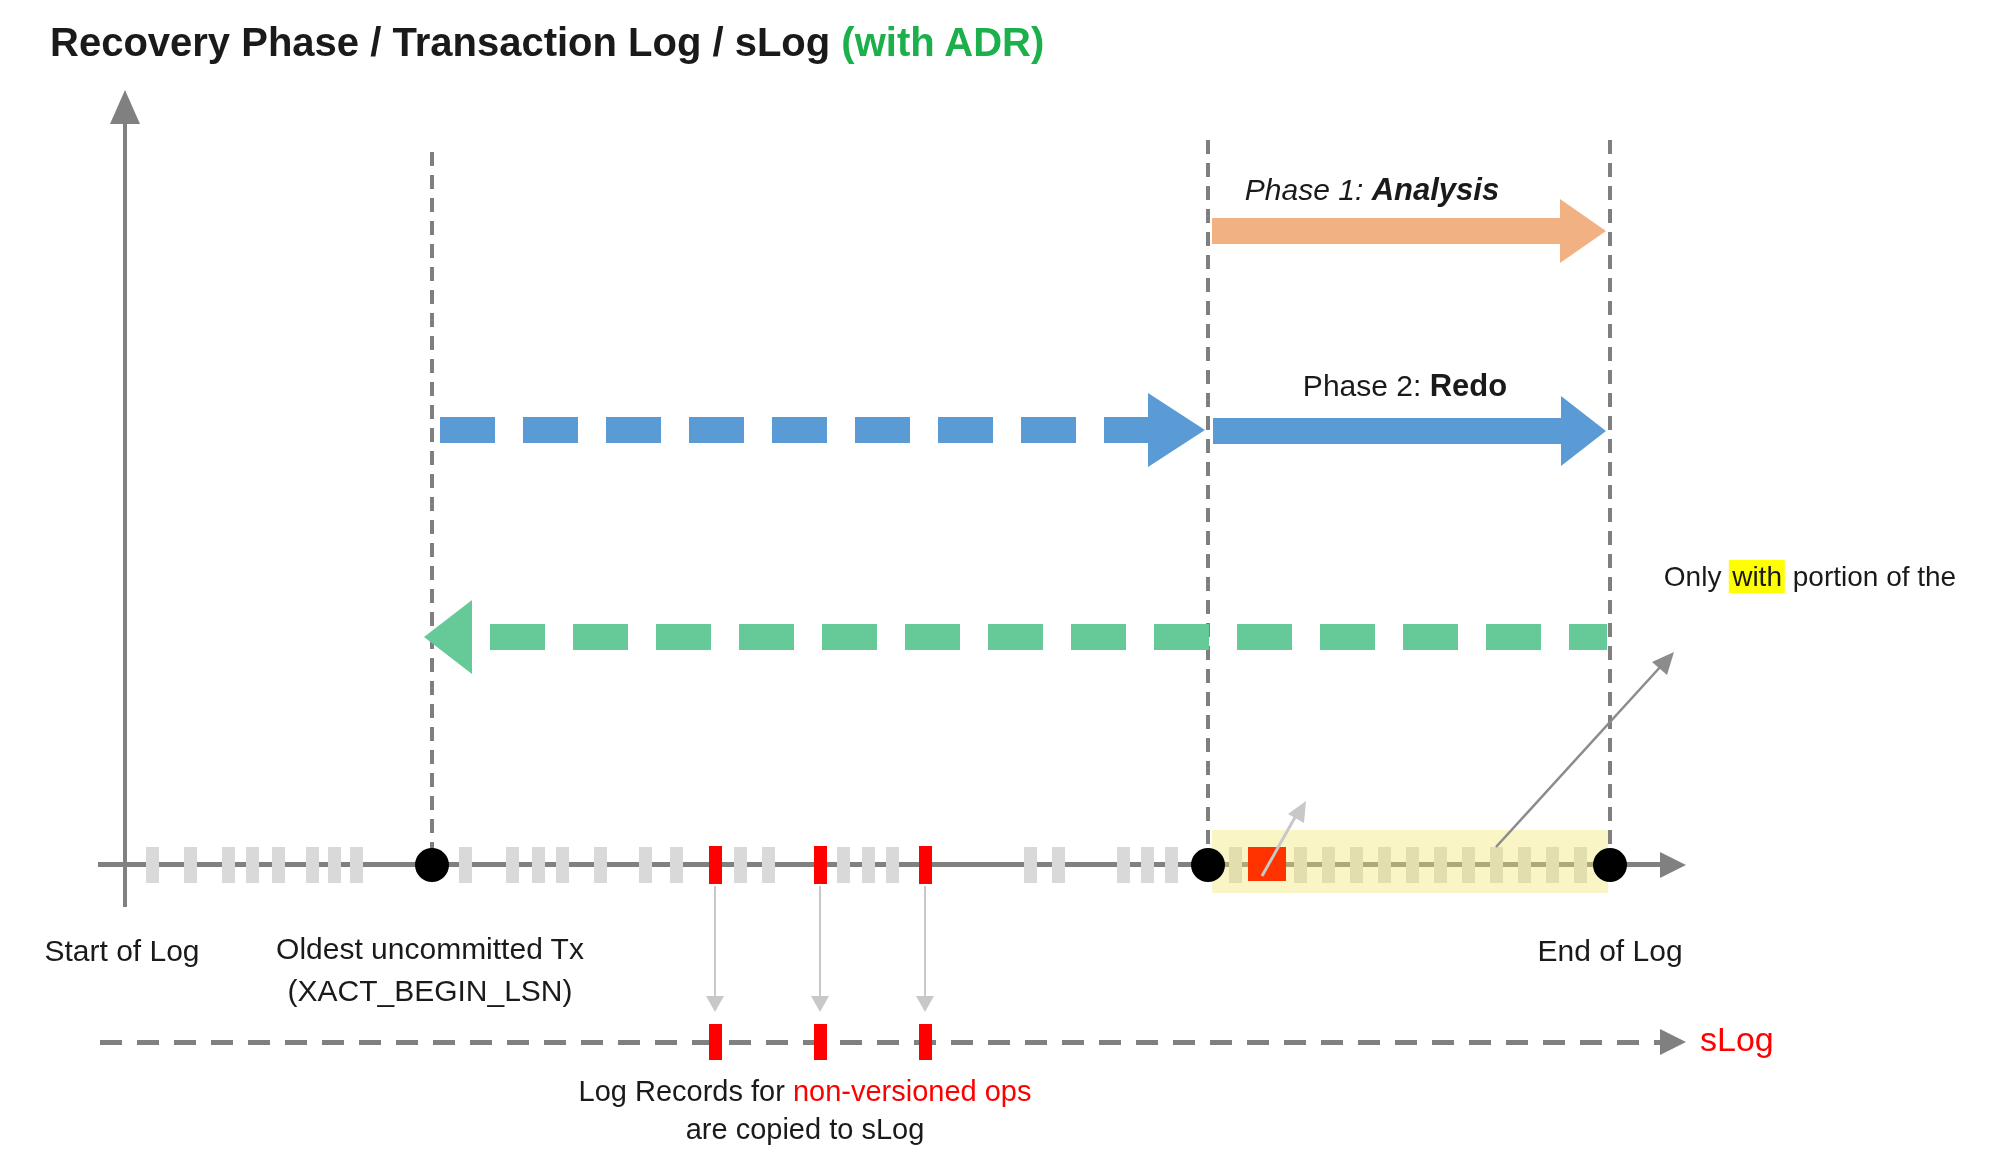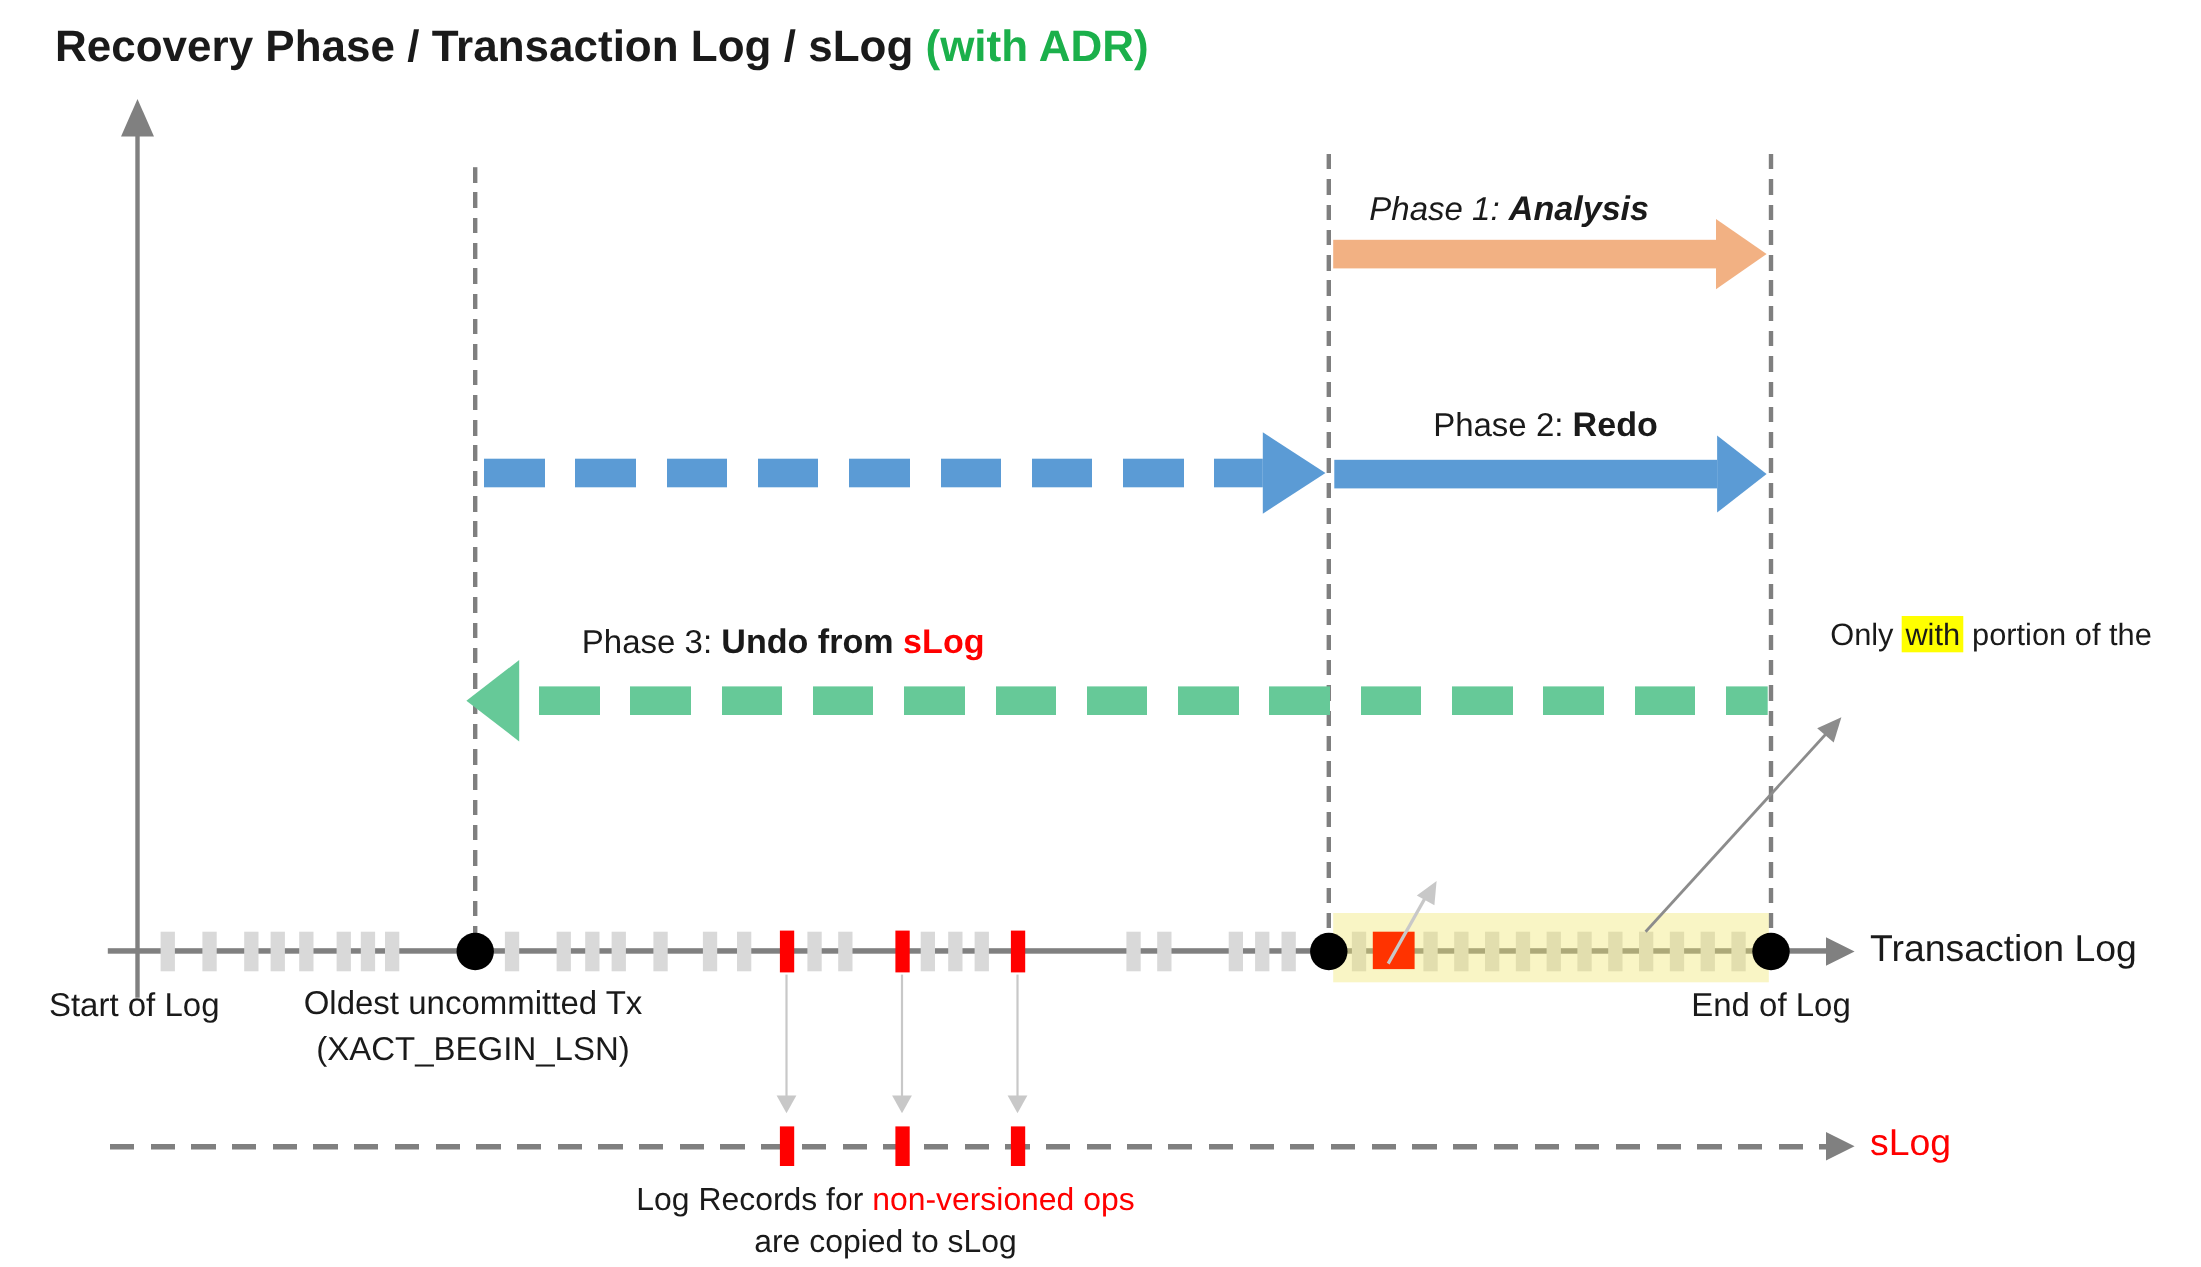--- a/index.html
+++ b/index.html
@@ -67,21 +67,21 @@
   
   .ann { transform:translateX(-50%); text-align:center; z-index:5; }
   .ann-persist { left:1372px; top:688px; font-size:27px; line-height:38px; }
   .ann-persist .red { color:var(--red); }
   .ann-scanned { left:1810px; top:558px; font-size:28px; line-height:37px; white-space:nowrap; }
   .ann-scanned .hl { background:var(--highlight_yellow); padding:1px 3px; }
   .ann-copied  { left:805px; top:1060px; font-size:29px; line-height:38px; white-space:nowrap;margin-top:12px; }
   .ann-copied .red { color:var(--red); }
 
   
-  .axis-label { transform:translateX(-50%); text-align:center; font-size:30px; line-height:42px; z-index:5; white-space:nowrap; }
+  .axis-label { transform:translateX(-50%); text-align:center; font-size:30px; line-height:42px; z-index:5; white-space:nowrap;margin-top:36px; }
   .lbl-start { left:122px;  top:894px; }
   .lbl-oldest { left:430px; top:892px; }
   .lbl-ckpt { left:1208px;  top:892px; }
   .lbl-ckpt .ital { font-size:26px; font-style:italic; line-height:34px; }
   .lbl-end { left:1610px;   top:894px; }
   .lbl-tl   { left:1700px; top:844px;  font-size:34px; z-index:5; white-space:nowrap; }
   .lbl-slog { left:1700px; top:1020px; font-size:34px; color:var(--red); z-index:5; }
 
   
   .tick { position:absolute; width:13px; }
@@ -127,44 +127,40 @@
   <div class="abs p2-head"></div>
   <div class="abs p3-head"></div>
   <div class="abs p3-body"></div>
 
   <div class="abs phase-label lbl-p1">
     <span>Phase 1: </span><b>Analysis</b>
   </div>
   <div class="abs phase-label lbl-p2">
     <span>Phase 2: </span><b>Redo</b>
   </div>
-  <div class="abs phase-label lbl-p3">
-    <span>Phase 3: </span><b>Undo from </b><b class="red">sLog</b>
-  </div>
 
   <div class="abs ann ann-scanned">
     <span>Only </span><span class="hl">with</span><span> portion of the</span><br>
   </div>
   <div class="abs ann ann-copied">
     <span>Log Records for </span><span class="red">non-versioned ops</span><br>
     <span>are copied to sLog</span>
   </div>
 
   <div class="abs tl-line"></div>
   <div class="abs tl-head"></div>
   <div class="abs slog-line"></div>
   <div class="abs slog-head"></div>
 
   <div class="abs axis-label lbl-start">Start of Log</div>
   <div class="abs axis-label lbl-oldest">
     <span>Oldest uncommitted Tx</span><br>
     <span>(XACT_BEGIN_LSN)</span>
   </div>
   <div class="abs axis-label lbl-end">End of Log</div>
-  <div class="abs lbl-tl">Transaction Log</div>
   <div class="abs lbl-slog">sLog</div>
 
   <div id="log-layer">
       <div class="band" style="left: 1212px; width: 396px;"></div>
       <div class="tick gray" style="left: 146px;"></div>
       <div class="tick gray" style="left: 184px;"></div>
       <div class="tick gray" style="left: 222px;"></div>
       <div class="tick gray" style="left: 246px;"></div>
       <div class="tick gray" style="left: 272px;"></div>
       <div class="tick gray" style="left: 306px;"></div>

